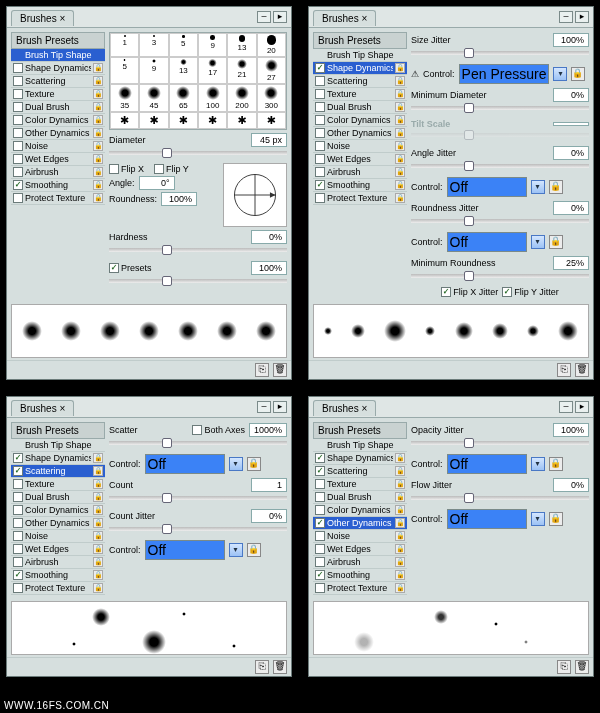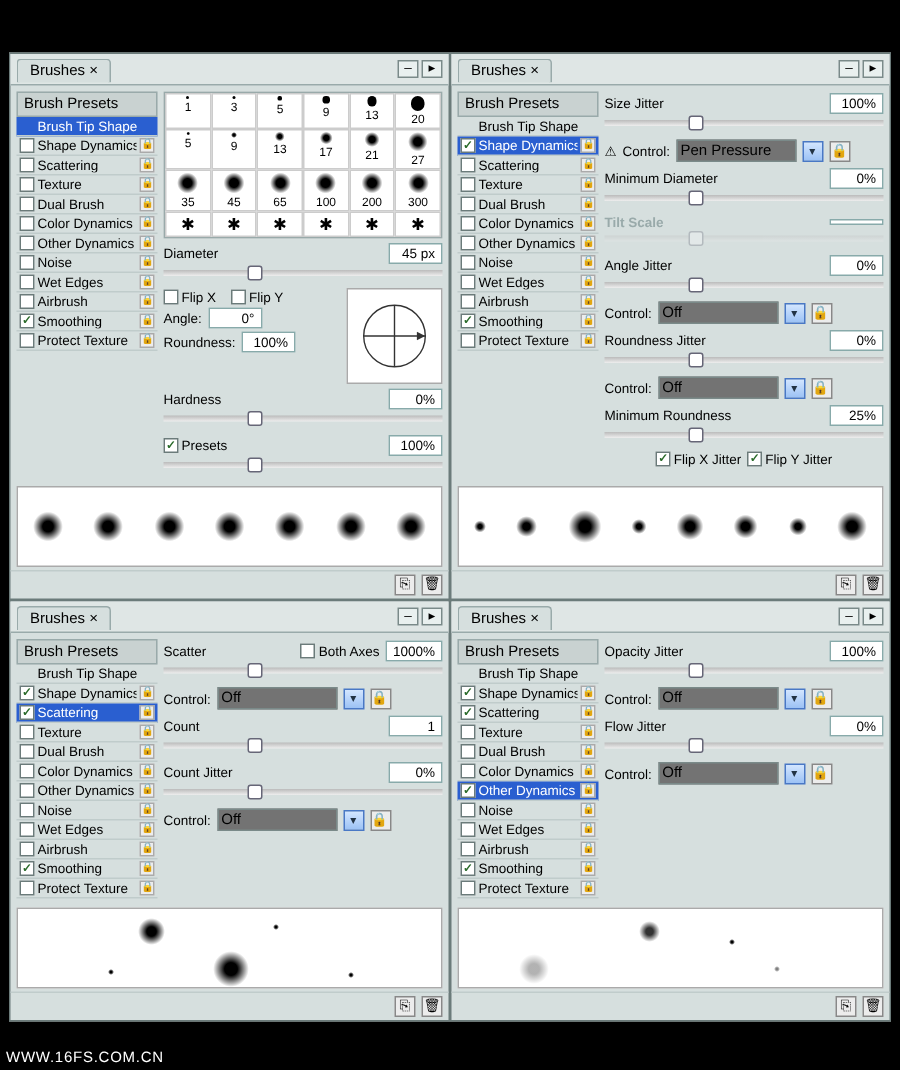--- a/index.html
+++ b/index.html
@@ -9,23 +9,22 @@
     font-family: Tahoma, Arial, sans-serif;
     font-size: 10px;
     color: #000;
     width: 600px;
     height: 713px;
     position: relative;
   }
   .grid {
     display: grid;
     grid-template-columns: 1fr 1fr;
-    gap: 0;
+    gap: 16px;
     padding: 6px;
-    margin-top: 29px;
   }
   .panel {
     background: #d6dfde;
     border: 1px solid #6b7b7a;
     display: flex;
     flex-direction: column;
   }
   .panel-top {
     display: flex;
     justify-content: space-between;
@@ -119,25 +118,25 @@
   .field-row .spacer { flex:1; }
   .valbox {
     background:#fff;
     border:1px solid #8aa;
     padding:1px 4px;
     min-width:36px;
     text-align:right;
     font-size:9px;
   }
   .sel-box {
-    background:#737373;
+    background:#3b82f6;
     border:1px solid #7a8a89;
     padding:1px 2px;
     min-width:80px;
-    font-size:10px;
+    font-size:14px;
     display:flex;
     align-items:center;
     justify-content:space-between;
   }
   .drop {
     width:14px;height:14px;
     background: linear-gradient(#d3e6ff,#9cc2f5);
     border:1px solid #4978c5;
     text-align:center;font-size:8px;line-height:11px;color:#234;
   }

